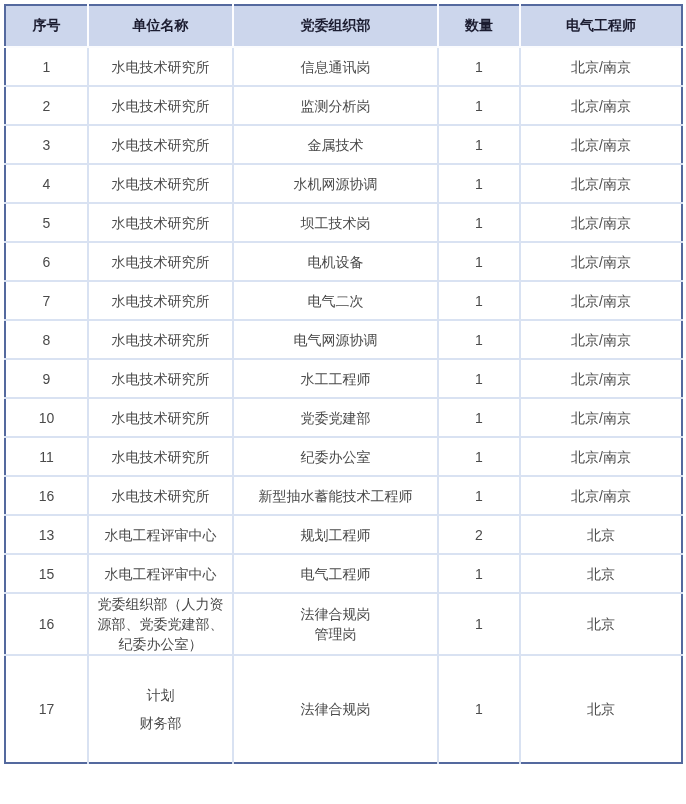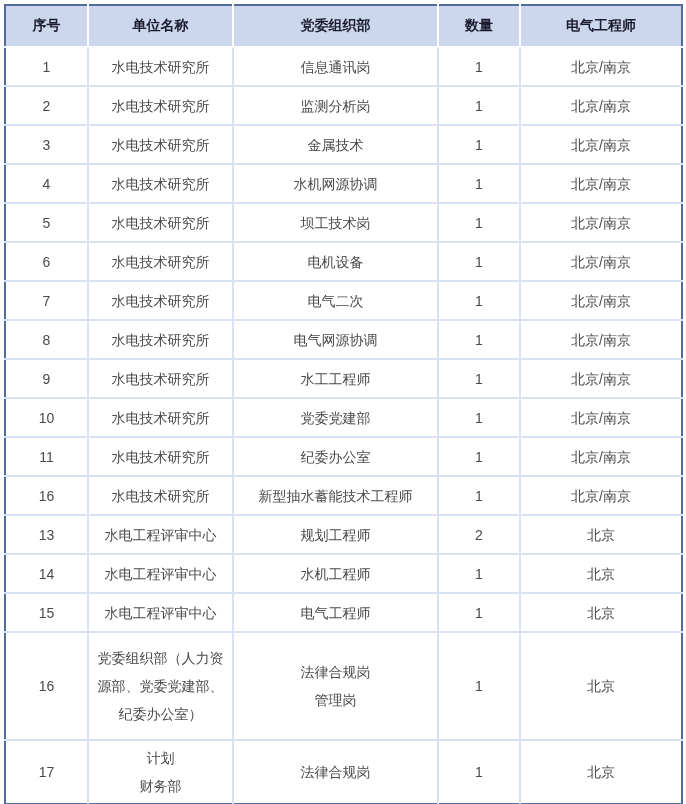--- a/index.html
+++ b/index.html
@@ -152,27 +152,20 @@
           <td>北京/南京</td>
         </tr>
         <tr>
           <td>13</td>
           <td>水电工程评审中心</td>
           <td>规划工程师</td>
           <td>2</td>
           <td>北京</td>
         </tr>
         <tr>
-          <td>14</td>
-          <td>水电工程评审中心</td>
-          <td>水机工程师</td>
-          <td>1</td>
-          <td>北京</td>
-        </tr>
-        <tr>
           <td>15</td>
           <td>水电工程评审中心</td>
           <td>电气工程师</td>
           <td>1</td>
           <td>北京</td>
         </tr>
         <tr>
           <td>16</td>
           <td>党委组织部（人力资
 源部、党委党建部、

